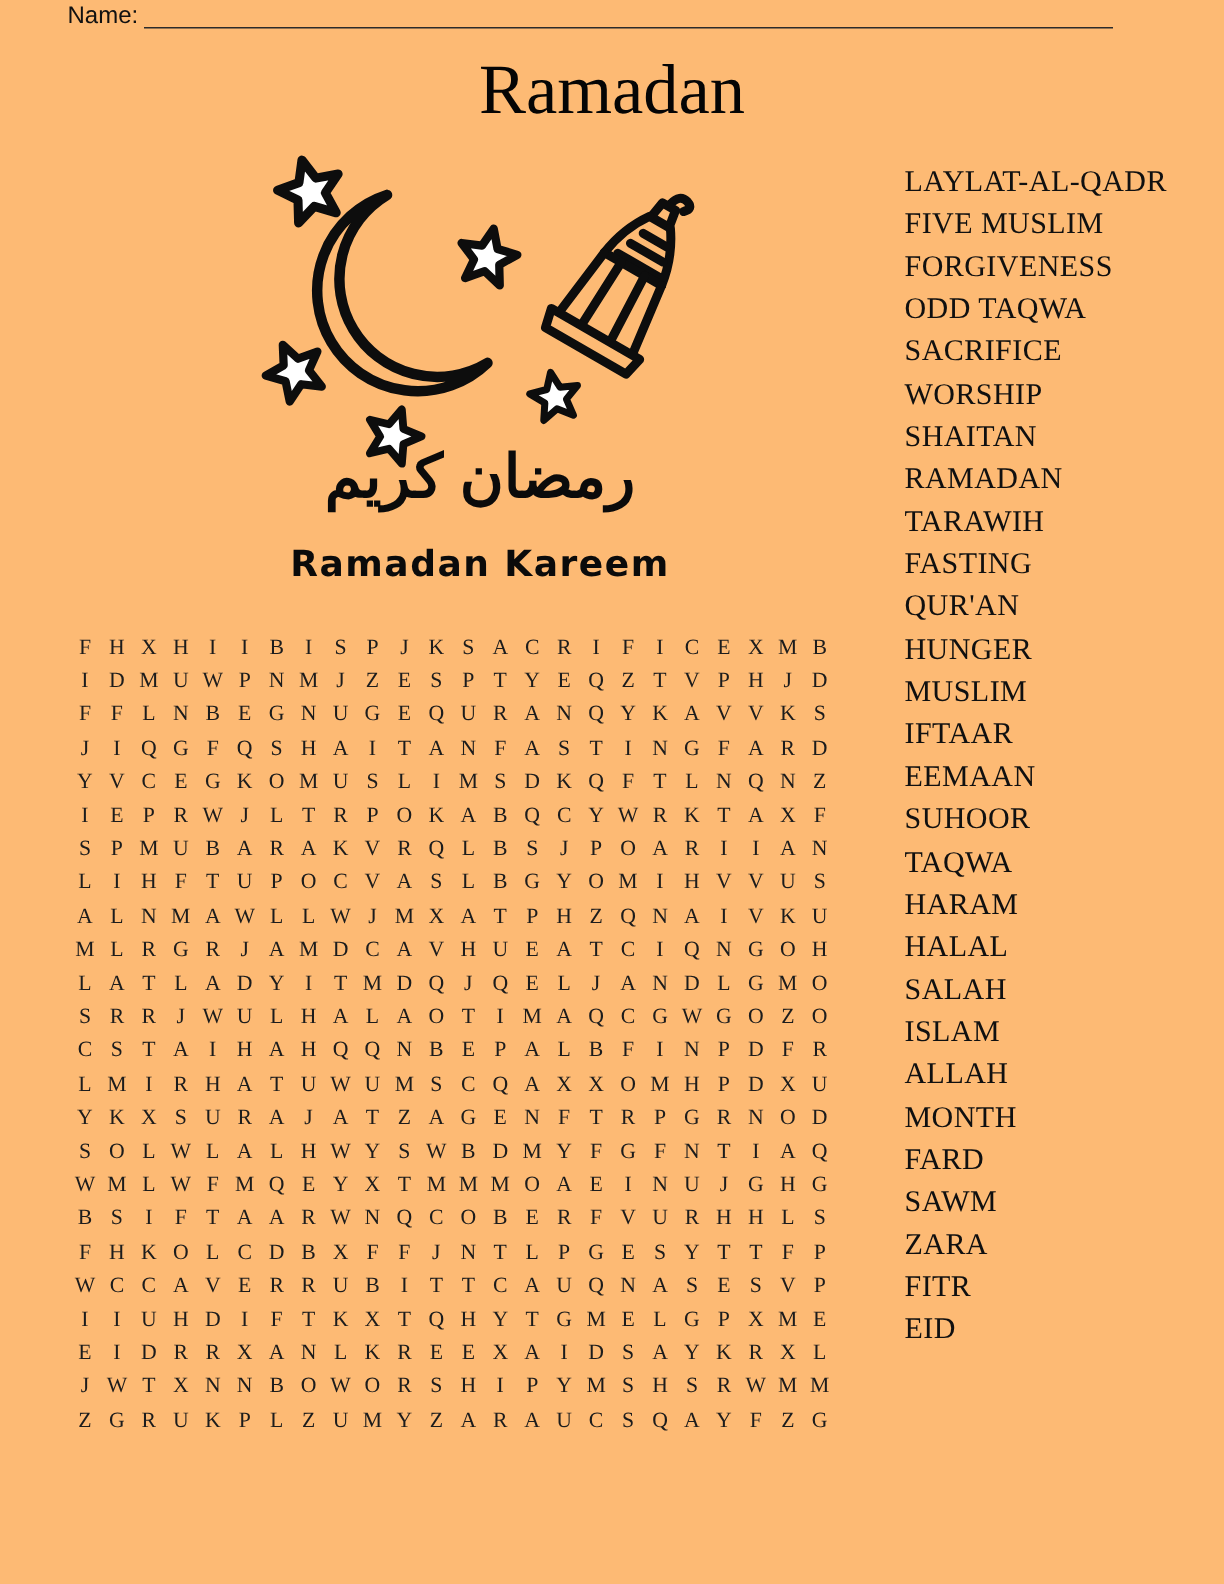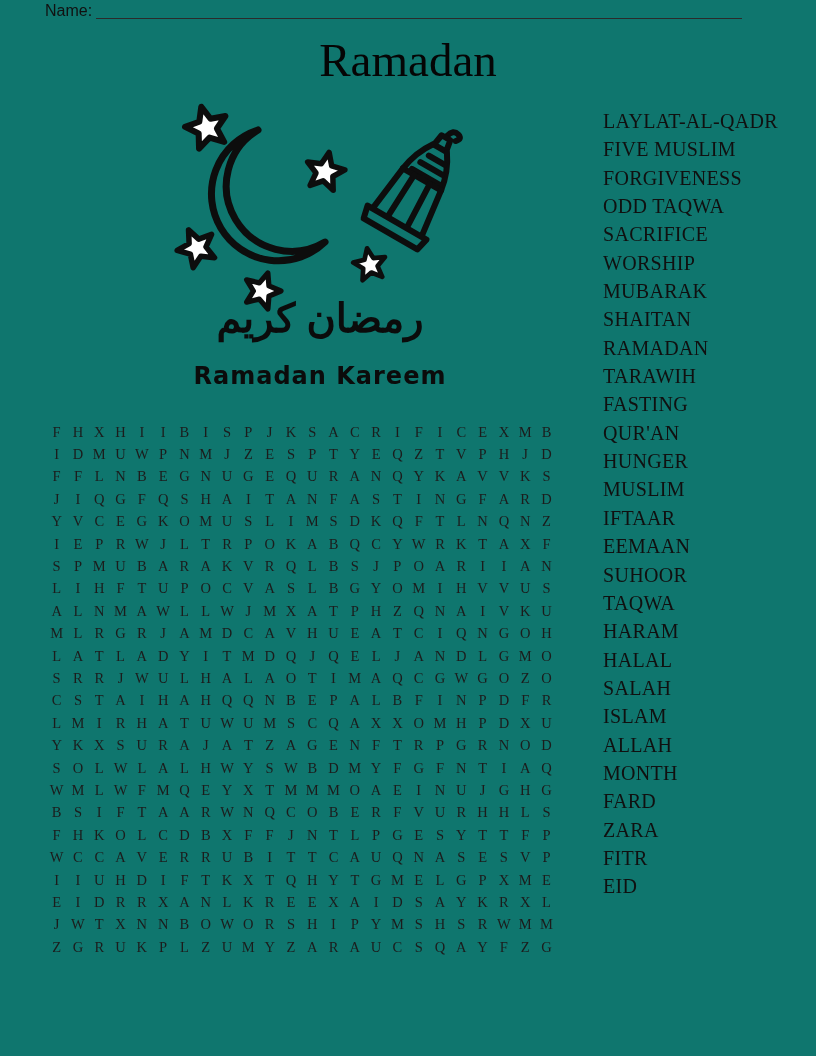--- a/index.html
+++ b/index.html
@@ -1,16 +1,16 @@
 <!DOCTYPE html>
 <html><head>
 <meta charset="utf-8">
 <style>
   html,body{margin:0;padding:0;background:#fff;}
-  .page{position:relative;width:816px;height:1056px;background:#0f766e;overflow:hidden;
+  .page{position:relative;width:816px;height:1056px;background:#fdba74;overflow:hidden;
         font-family:"Liberation Serif", serif;color:#111;}
   
   .name-label{position:absolute;left:45px;top:2px;font-family:"Liberation Sans",sans-serif;
               font-size:16px;color:#111;}
   .name-line{position:absolute;left:96px;top:18px;width:646px;height:0;
              border-bottom:1.5px solid #2b2b2b;}
   .title{position:absolute;left:0;top:33px;width:816px;margin:0;text-align:center;
          font-family:"Liberation Serif",serif;font-weight:400;font-size:47px;color:#050505;}
   
   .illustration{position:absolute;left:165px;top:100px;width:310px;height:300px;}
@@ -666,37 +666,37 @@
       <span class="cell">G</span>
     </div>
 
   <ul class="words">
       <li>LAYLAT-AL-QADR</li>
       <li>FIVE MUSLIM</li>
       <li>FORGIVENESS</li>
       <li>ODD TAQWA</li>
       <li>SACRIFICE</li>
       <li>WORSHIP</li>
-      <li>MUBARAK</li>
       <li>SHAITAN</li>
       <li>RAMADAN</li>
       <li>TARAWIH</li>
       <li>FASTING</li>
       <li>QUR'AN</li>
       <li>HUNGER</li>
       <li>MUSLIM</li>
       <li>IFTAAR</li>
       <li>EEMAAN</li>
       <li>SUHOOR</li>
       <li>TAQWA</li>
       <li>HARAM</li>
       <li>HALAL</li>
       <li>SALAH</li>
       <li>ISLAM</li>
       <li>ALLAH</li>
       <li>MONTH</li>
       <li>FARD</li>
+      <li>SAWM</li>
       <li>ZARA</li>
       <li>FITR</li>
       <li>EID</li>
     </ul>
 
 </div>
 
 </body></html>

